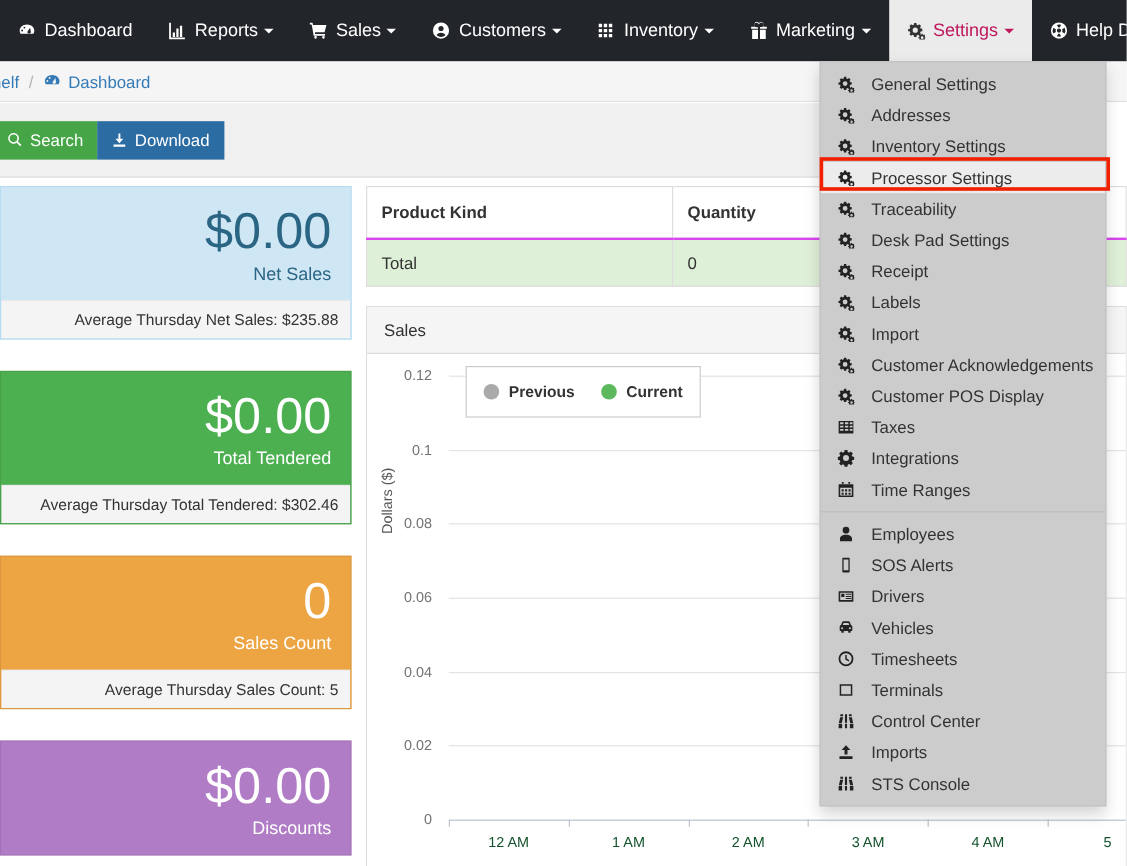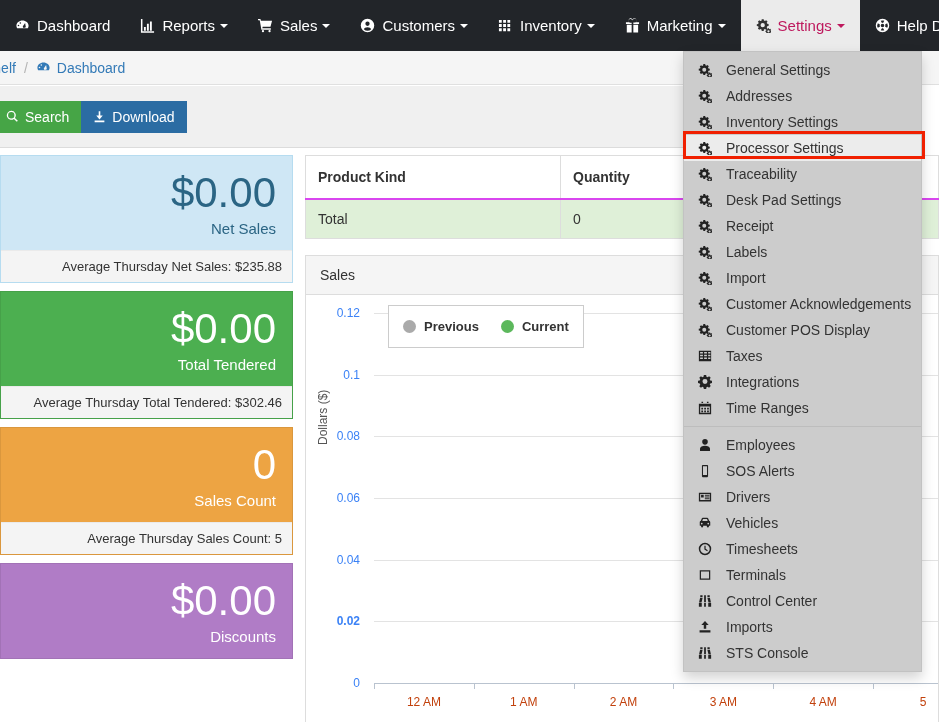--- a/index.html
+++ b/index.html
@@ -82,21 +82,21 @@
 
   
   .content { position: absolute; top: 148px; left: 0; width: 939px; height: 574px; }
 
   
   .kpi-col {
     position: absolute; left: 0; top: 7px;
     width: 293px;
   }
   .kpi {
-    margin-bottom: 8px;
+    margin-bottom: 26px;
     border: 1px solid rgba(0,0,0,0.08);
     background: #f4f4f4;
     overflow: hidden;
   }
   .kpi-body {
     padding: 14px 16px 10px 16px;
     text-align: right;
   }
   .kpi-value { font-size: 42px; line-height: 46px; font-weight: 400; }
   .kpi-label { font-size: 15px; line-height: 22px; padding-top: 2px; }
@@ -164,40 +164,40 @@
     font-size: 12px; color: #555;
     transform: rotate(-90deg);
     transform-origin: left top;
     white-space: nowrap;
   }
   .ytick {
     position: absolute;
     right: 0; width: 100%;
     text-align: right;
     font-size: 12px;
-    color: #3b82f6;
+    color: #737373;
     transform: translateY(-50%);
   }
   .ytick-wrap { position: absolute; left: 0; top: 0; width: 62px; height: 100%; }
   .gridline {
     position: absolute;
     left: 68px; right: 0;
     height: 1px; background: #e3e3e3;
   }
   .axisline {
     position: absolute;
     left: 68px; right: 0; height: 1px;
     background: #b9c3cf;
   }
   .xtick-mark {
     position: absolute; width: 1px; height: 6px; background: #b9c3cf; top: 0;
   }
   .xtick-lbl {
     position: absolute;
-    font-size: 12px; color: #c2410c;
+    font-size: 12px; color: #14532d;
     transform: translateX(-50%);
     white-space: nowrap;
   }
   .legend {
     position: absolute;
     left: 82px; top: 10px;
     border: 1px solid #ccc;
     background: #fff;
     padding: 13px 14px;
     display: flex; gap: 22px; align-items: center;
@@ -408,21 +408,21 @@
 
       <div class="panel">
         <div class="panel-head">Sales</div>
         <div class="panel-body">
           <div class="chart" id="chart">
 
             <div class="y-title">Dollars ($)</div>
 
             <div class="ytick-wrap" id="yticks">
                 <div class="ytick" style="top: 388px; padding-right: 8px;">0</div>
-                <div class="ytick" style="top: 326.333px; padding-right: 8px; font-weight: bold;">0.02</div>
+                <div class="ytick" style="top: 326.333px; padding-right: 8px;">0.02</div>
                 <div class="ytick" style="top: 264.667px; padding-right: 8px;">0.04</div>
                 <div class="ytick" style="top: 203px; padding-right: 8px;">0.06</div>
                 <div class="ytick" style="top: 141.333px; padding-right: 8px;">0.08</div>
                 <div class="ytick" style="top: 79.6667px; padding-right: 8px;">0.1</div>
                 <div class="ytick" style="top: 18px; padding-right: 8px;">0.12</div>
               </div>
             <div id="gridlines">
                 <div class="gridline" style="top: 326.333px;"></div>
                 <div class="gridline" style="top: 264.667px;"></div>
                 <div class="gridline" style="top: 203px;"></div>

